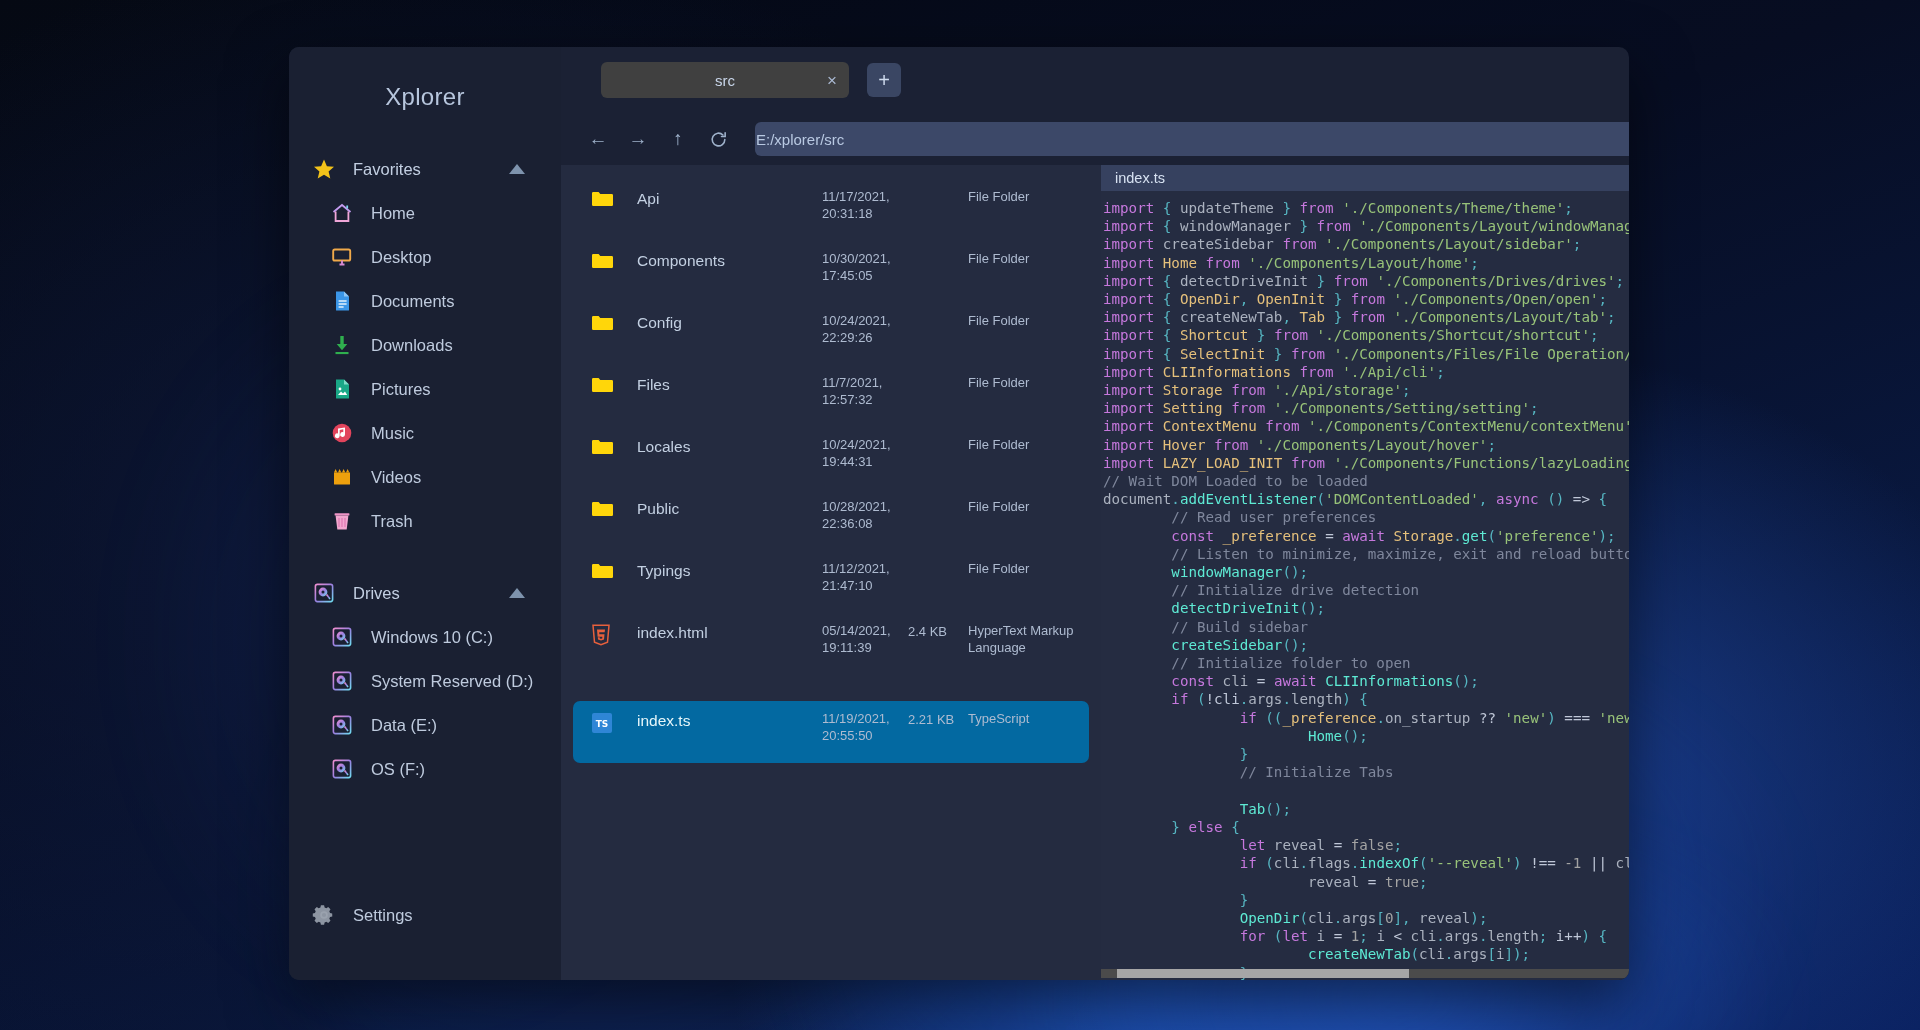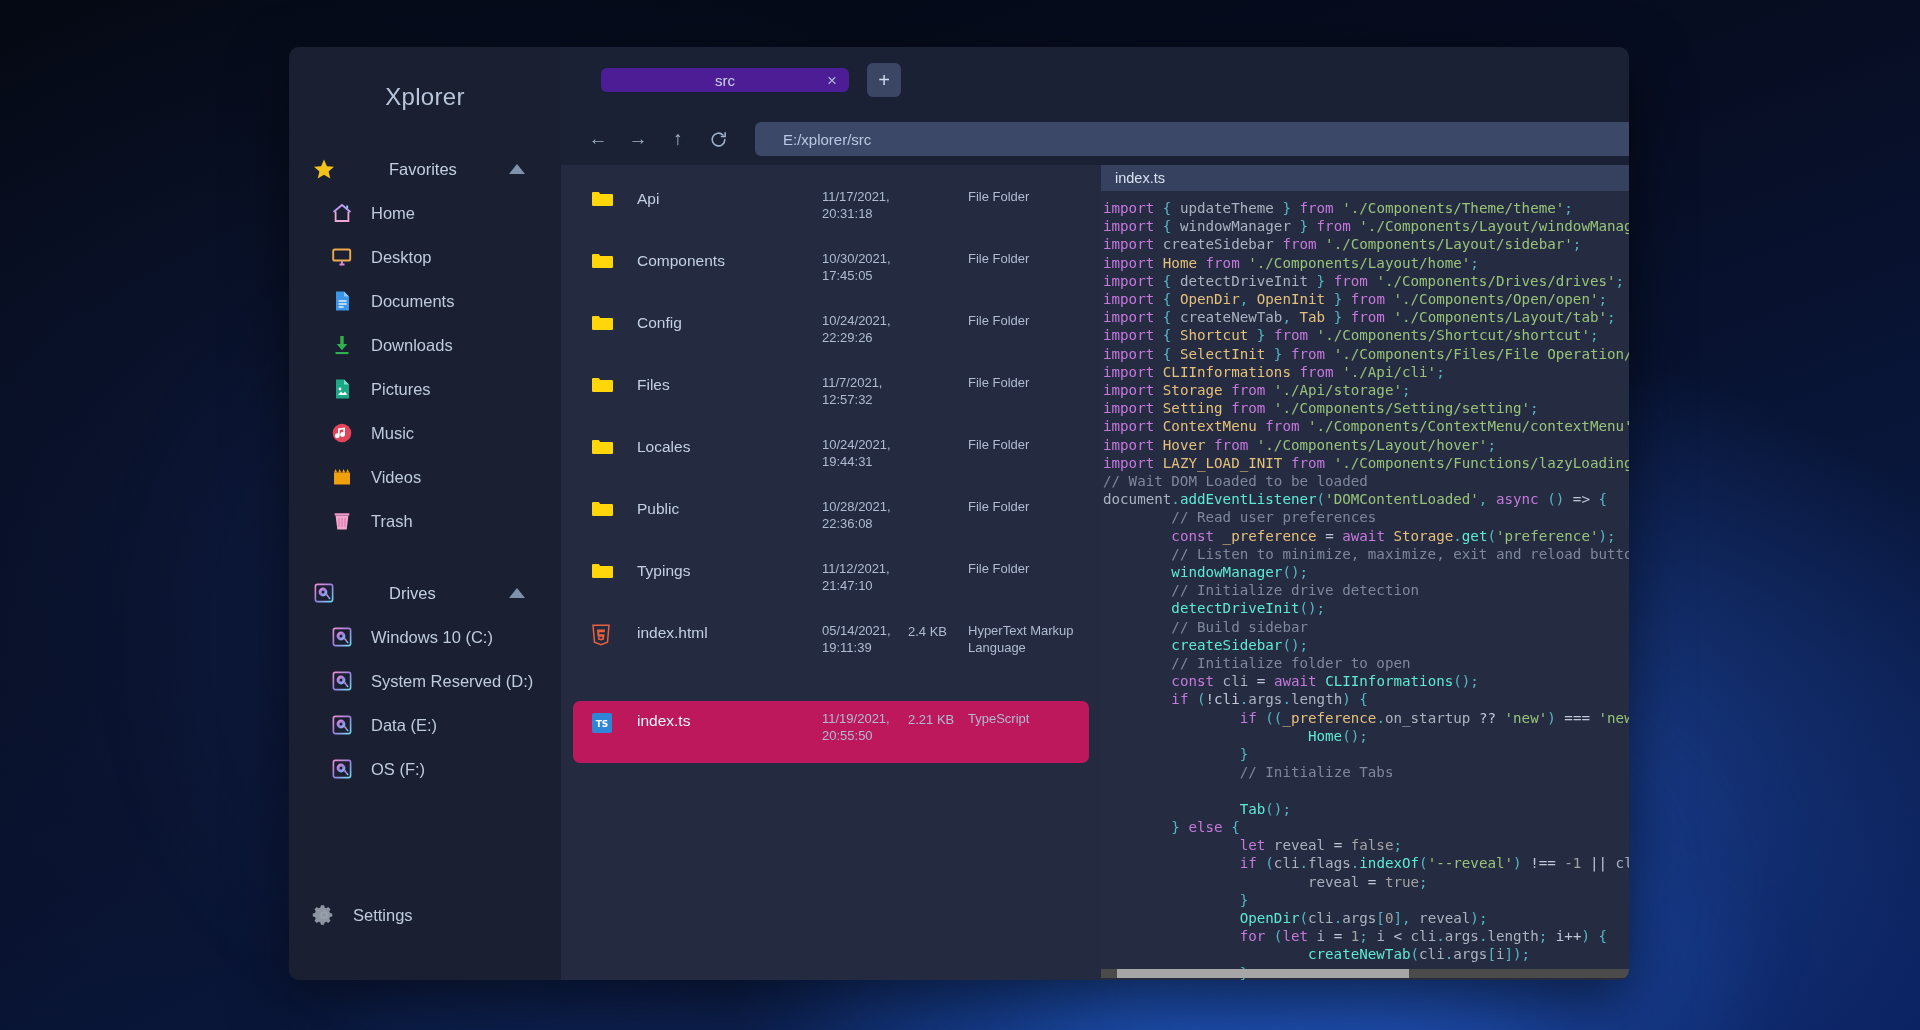--- a/index.html
+++ b/index.html
@@ -42,21 +42,21 @@
   #sidebar {
     width: 272px; flex: 0 0 272px; position: relative;
     background: rgba(26,32,51,.93);
     padding-top: 18px;
   }
   #app-title {
     text-align: center; color: #b7c6dd; font-size: 24px; font-weight: 400;
     letter-spacing: .3px; padding: 18px 0 36px;
   }
   .side-group-head {
-    display: flex; align-items: center; padding: 9px 0 9px 22px; position: relative; gap: 36px;
+    display: flex; align-items: center; padding: 9px 0 9px 22px; position: relative;
   }
   .side-item {
     display: flex; align-items: center; padding: 9px 0 9px 40px; cursor: pointer;
   }
   .ico { width: 26px; height: 26px; flex: 0 0 26px; margin-right: 16px;
          display: flex; align-items: center; justify-content: center; }
   .ico svg { display:block; }
   .side-label { color: #bfcbde; font-size: 16.5px; white-space: nowrap; }
   .group-label { color: #c3cfe2; font-size: 16.5px; }
   .caret {
@@ -67,56 +67,56 @@
   .gap { height: 28px; }
   #settings-row {
     position: absolute; left: 0; bottom: 52px; width: 100%;
     display: flex; align-items: center; padding-left: 22px; cursor: pointer;
   }
 
   
   #main { flex: 1; position: relative; display: flex; flex-direction: column; }
   #tabbar { height: 66px; display: flex; align-items: center; padding-left: 40px; position: relative; }
   .tab {
-    width: 248px; height: 24px; background: #4c1d95; border-radius: 6px;
+    width: 248px; height: 36px; background: #404040; border-radius: 6px;
     display: flex; align-items: center; justify-content: center; position: relative;
     color: #c9d6ea; font-size: 15px; cursor: pointer;
   }
   .tab .tab-close {
     position: absolute; right: 12px; top: 50%; transform: translateY(-50%);
     color: #aab9d2; font-size: 17px; line-height: 1; cursor: pointer;
   }
   .tab-add {
     width: 34px; height: 34px; margin-left: 18px; background: #3a4663; border-radius: 6px;
     color: #cfdbee; font-size: 20px; display: flex; align-items: center; justify-content: center;
     cursor: pointer;
   }
 
   #navbar { height: 52px; display: flex; align-items: center; padding: 0 28px 0 20px; }
   .navbtn {
     width: 34px; height: 34px; display: flex; align-items: center; justify-content: center;
     color: #9fb2cb; font-size: 19px; cursor: pointer; margin-right: 6px;
   }
   #pathbar {
     flex: 1; height: 34px; margin-left: 14px; background: #3c4868; border-radius: 6px;
-    display: flex; align-items: center; padding: 0 28px; color: #b9c9e2; font-size: 15px;
+    display: flex; align-items: center; padding: 0 1px; color: #b9c9e2; font-size: 15px;
     cursor: text;
   }
 
   
   #content { flex: 1; display: flex; position: relative; overflow: hidden; }
   #filelist {
     width: 540px; flex: 0 0 540px; background: #242b40; padding-top: 14px; overflow: hidden;
     position: relative;
   }
   .frow {
     display: flex; align-items: flex-start; height: 62px; padding: 10px 0 0 18px;
     margin: 0 12px; border-radius: 7px; cursor: pointer;
   }
-  .frow.selected { background: #be185d; }
+  .frow.selected { background: #0369a1; }
   .frow.selected .fname, .frow.selected .fmeta { color: #e6f6fa; }
   .fico { width: 24px; flex: 0 0 24px; margin-right: 22px; margin-top: 1px; }
   .fname { width: 185px; color: #c3d0e2; font-size: 15.5px; padding-top: 1px; }
   .fdate { width: 86px; color: #aebbd0; font-size: 13px; line-height: 1.28; }
   .fsize { width: 60px; color: #aebbd0; font-size: 13px; padding-top: 1px; }
   .ftype { flex: 1; color: #aebbd0; font-size: 13px; line-height: 1.28; }
 
   
   #preview { flex: 1; position: relative; background: #252c41; overflow: hidden; }
   #preview-head {

